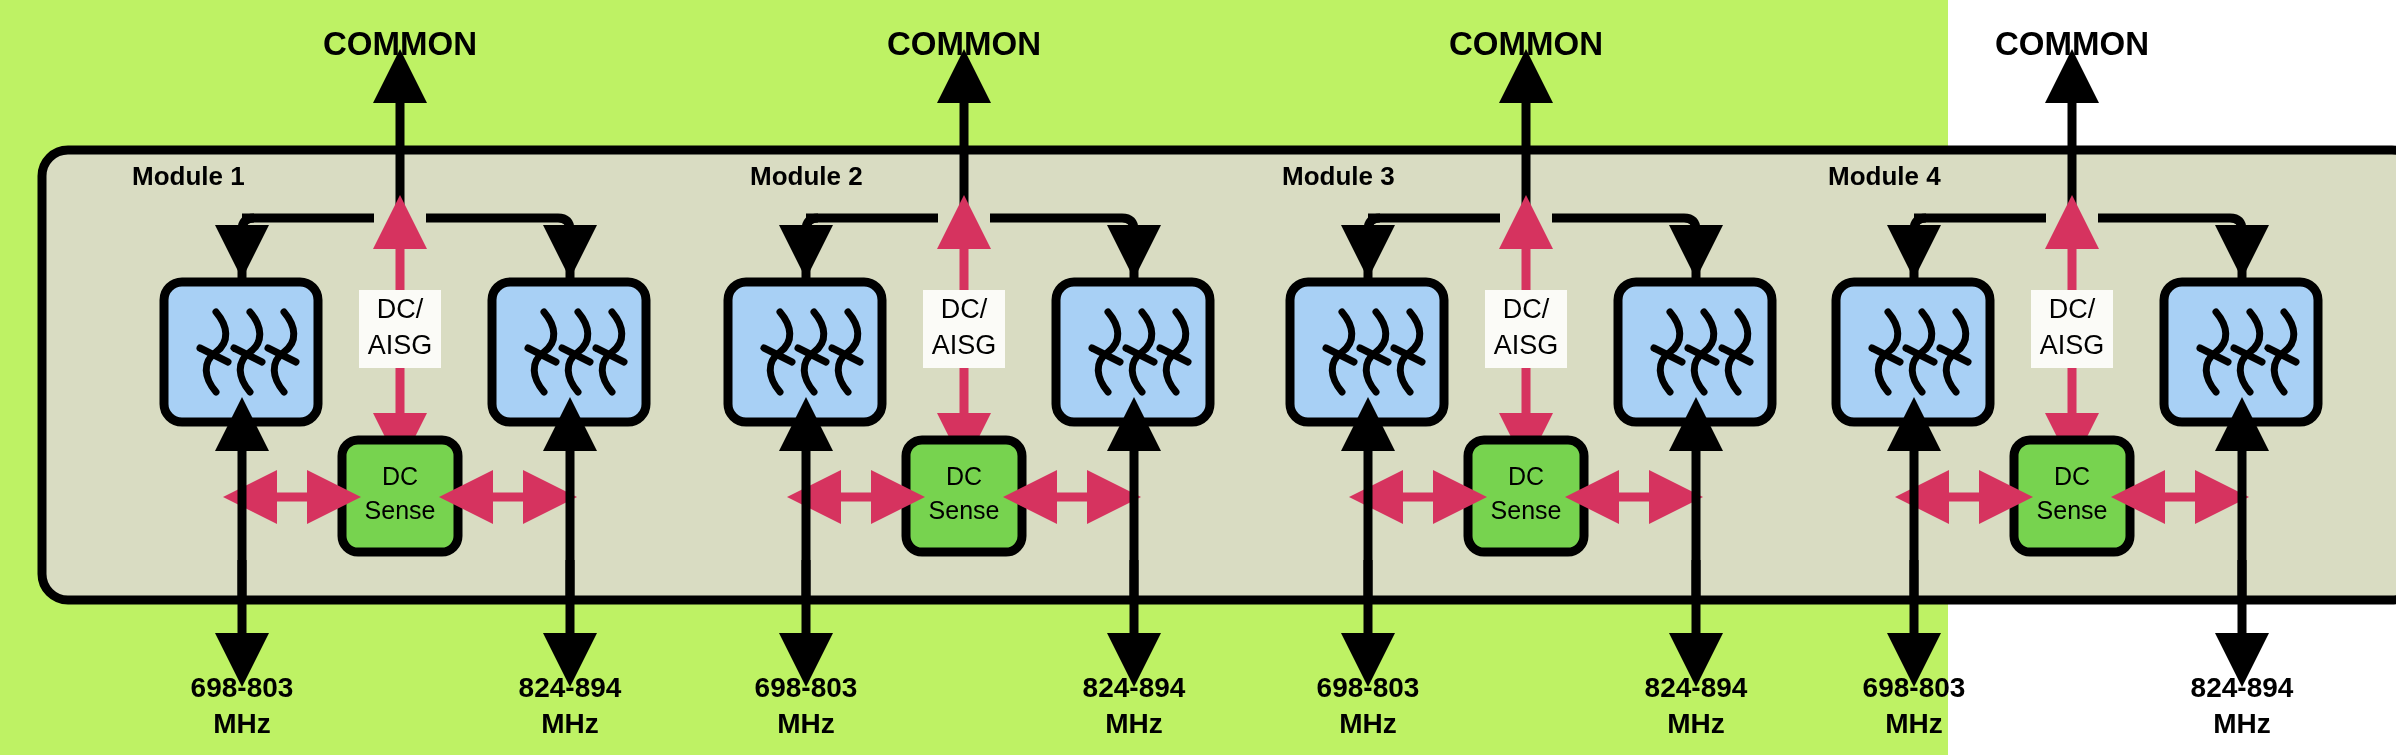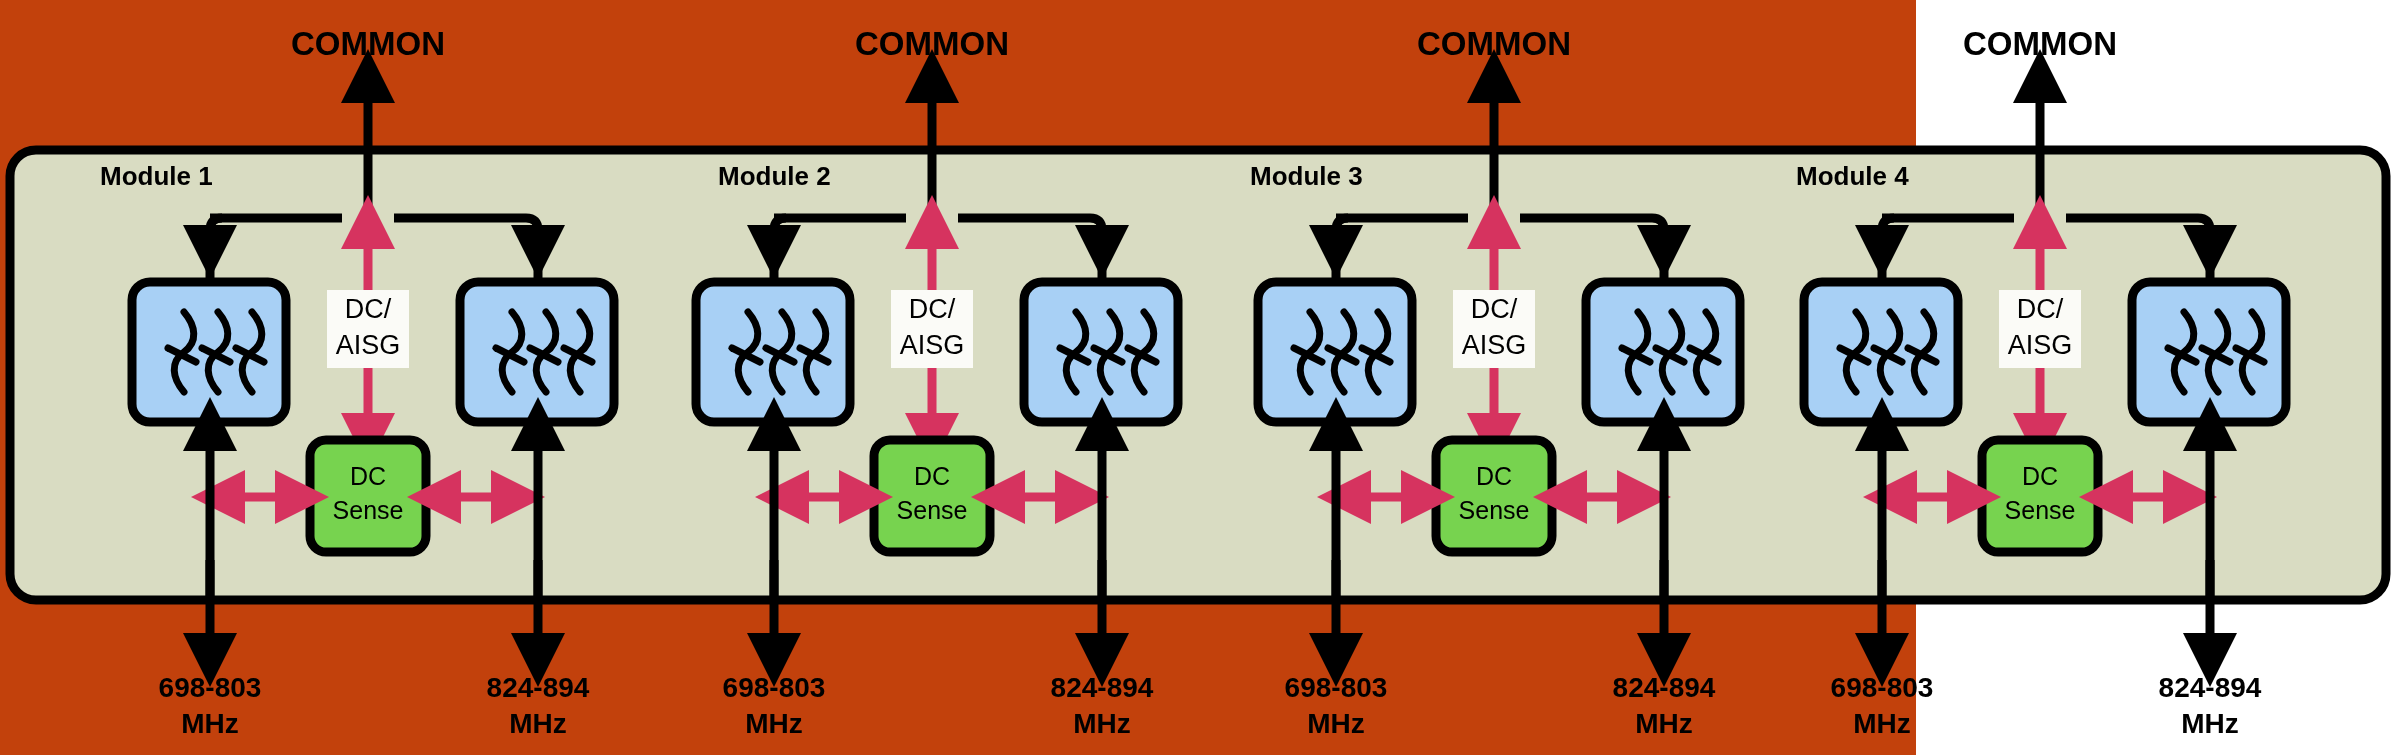--- a/index.html
+++ b/index.html
@@ -10,21 +10,22 @@
   body {
     width: 2396px;
     height: 755px;
     font-family: "Liberation Sans", sans-serif;
     overflow: hidden;
   }
   #diagram-root {
     position: relative;
     width: 1916px;
     height: 755px;
-    background: #c2410c;
+    background: #bef264;
+    padding-left: 32px;
   }
   svg#diagram-svg {
     display: block;
     width: 2396px;
     height: 755px;
   }
   .lbl-common {
     font-family: "Liberation Sans", sans-serif;
     font-weight: bold;
     font-size: 33px;

